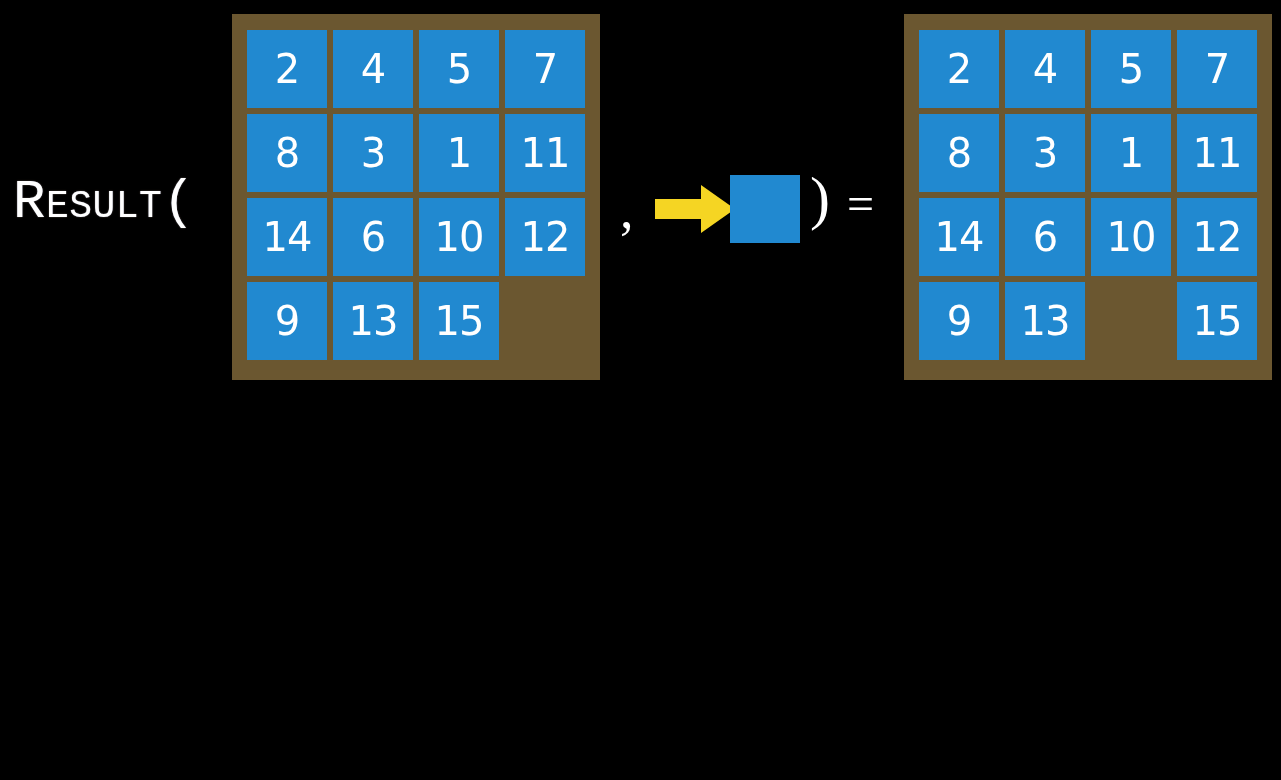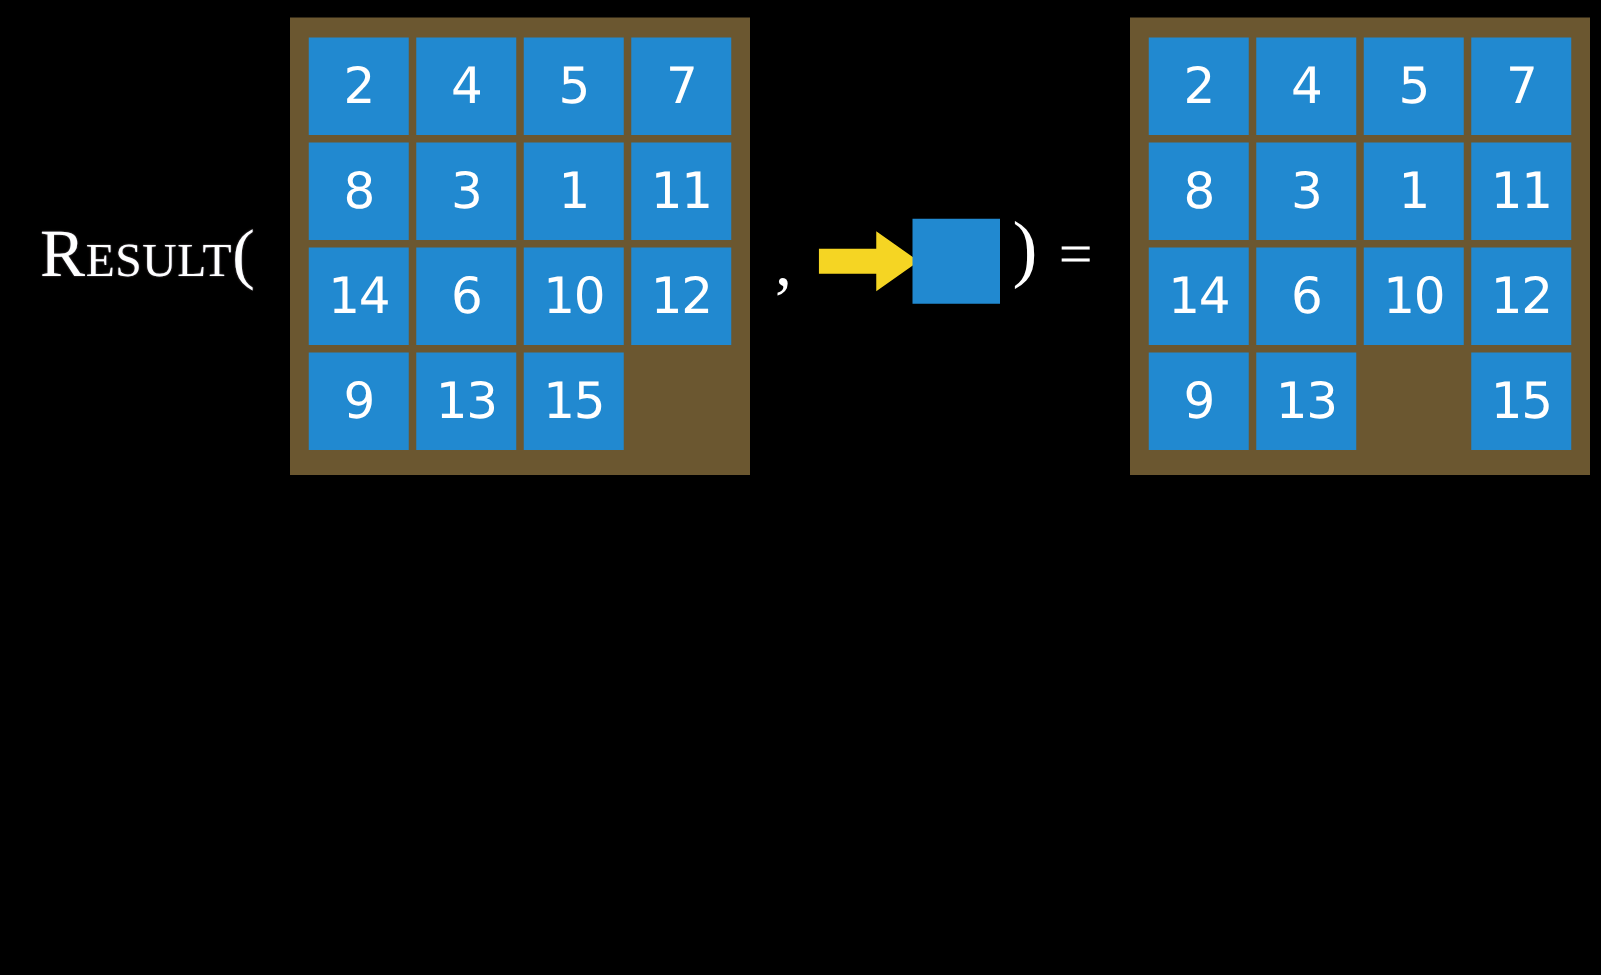--- a/index.html
+++ b/index.html
@@ -17,21 +17,21 @@
     position:absolute;
     color:#fff;
     font-family:"Liberation Serif",serif;
     font-size:54px;
     line-height:54px;
     letter-spacing:.5px;
     white-space:nowrap;
     font-variant:small-caps;
     text-shadow:0 0 1px rgba(160,180,255,.55), 0 0 2px rgba(255,200,120,.25);
   }
-  .r1-label{left:32px;top:176px;}
+  .r1-label{left:13px;top:176px;font-family:Liberation Mono, monospace;}
 
   
   .glyph{
     position:absolute;color:#fff;
     font-family:"Liberation Serif",serif;
     white-space:nowrap;line-height:1;
   }
   .comma{font-size:54px;}
   .paren{font-size:60px;}
   .equals{font-size:48px;}

